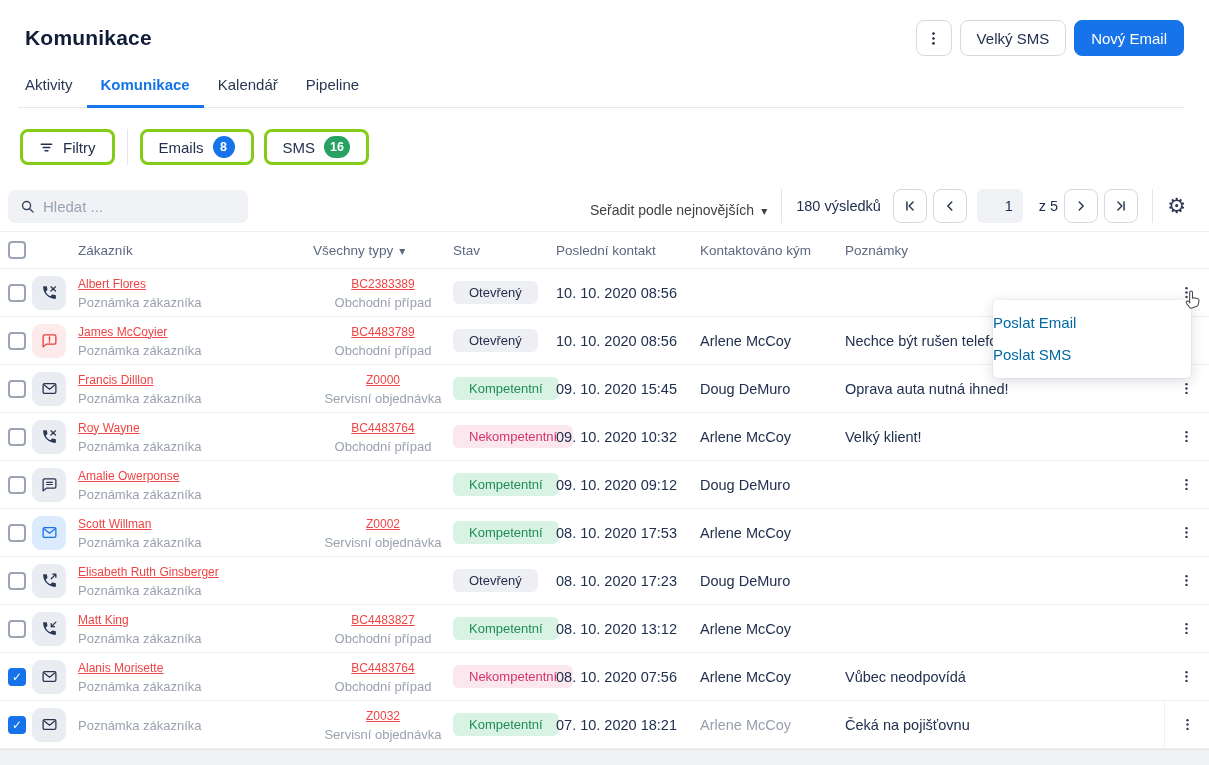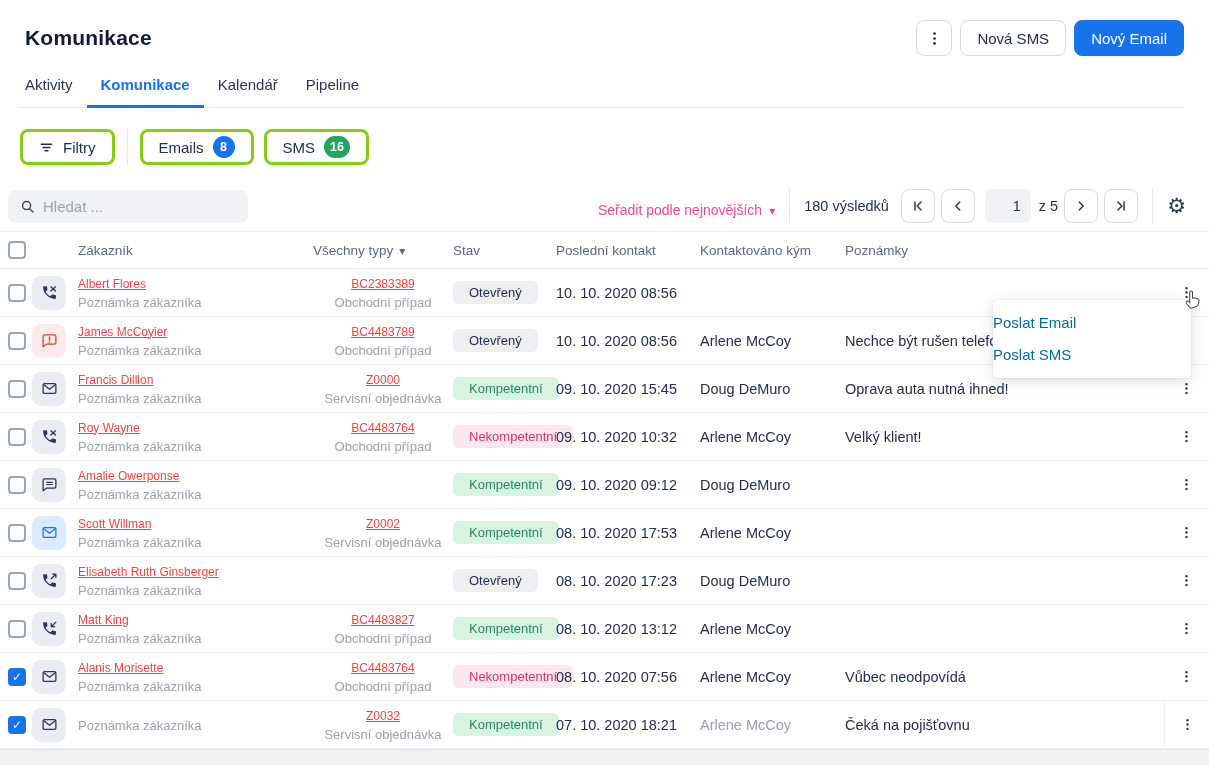--- a/index.html
+++ b/index.html
@@ -39,31 +39,31 @@
   .chip-badge.green { background:#28a263; }
 
   
   .toolbar { display:flex; align-items:center; margin:24px 23px 8px 8px; height:34px; }
   .search-box { display:flex; align-items:center; gap:8px; width:240px; height:33px;
                 background:#f0f2f5; border-radius:7px; padding:0 12px; }
   .search-box svg { width:15px; height:15px; color:#39455c; flex:none; }
   .search-input { flex:1; border:none; background:transparent; outline:none; font-size:15px; color:#22304f; font-family:inherit; }
   .search-input::placeholder { color:#9aa3b2; }
   .toolbar .spacer { flex:1; }
-  .sort { display:flex; align-items:center; gap:7px; color:#ec4899; font-size:14px; cursor:pointer;margin-top:8px; }
+  .sort { display:flex; align-items:center; gap:7px; color:#404040; font-size:14px; cursor:pointer;margin-top:8px; }
   .caret::after { content:"▾"; font-family:"DejaVu Sans",sans-serif; font-size:12px; }
   .tool-div { width:1px; height:34px; background:#e3e6ea; margin:0 14px; }
   .results { font-size:14.5px; color:#22304f; margin-right:12px; white-space:nowrap; }
   .pgbtn { display:flex; align-items:center; justify-content:center; width:34px; height:34px;
            border:1px solid #d5dae2; border-radius:8px; background:#fff; margin-left:6px; cursor:pointer; color:#2a3752; }
   .pgbtn svg { width:14px; height:14px; }
   .pgbtn svg path { stroke:currentColor; stroke-width:1.7; fill:none; stroke-linecap:round; stroke-linejoin:round; }
   .page-box { width:46px; height:34px; margin-left:10px; background:#f0f2f5; border:none; border-radius:6px;
               text-align:right; padding-right:10px; font-size:14.5px; color:#22304f; font-family:inherit; outline:none; }
-  .page-of { font-size:14.5px; color:#22304f; margin-left:8px; white-space:nowrap; }
+  .page-of { font-size:14.5px; color:#22304f; margin-left:16px; white-space:nowrap; }
   .gear { cursor:pointer; line-height:1; }
   .gear::after { content:"⚙"; font-family:"DejaVu Sans",sans-serif; font-size:21px; color:#2a3752; }
 
   
   .thead { display:flex; align-items:center; height:38px; border-top:1px solid #eef0f3; border-bottom:1px solid #e8ebef;
            font-size:13.5px; color:#5c687f; }
   .col { flex:none; }
   .col-check { width:32px; padding-left:8px; display:flex; align-items:center; }
   .col-icon { width:46px; display:flex; align-items:center; }
   .col-name { width:235px; }
@@ -118,21 +118,21 @@
   <div class="topbar">
     <h1>Komunikace</h1>
     <div class="top-actions">
       <button class="btn icon-btn">
         <svg class="kebab-svg" viewBox="0 0 24 24">
             <circle cx="12" cy="5" r="1.9"></circle>
             <circle cx="12" cy="12" r="1.9"></circle>
             <circle cx="12" cy="19" r="1.9"></circle>
           </svg>
       </button>
-      <button class="btn">Nová SMS</button>
+      <button class="btn">Velký SMS</button>
       <button class="btn primary">Nový Email</button>
     </div>
   </div>
 
   <div class="tabs">
     <div class="tab">Aktivity</div>
     <div class="tab active">Komunikace</div>
     <div class="tab">Kalendář</div>
     <div class="tab">Pipeline</div>
   </div>

